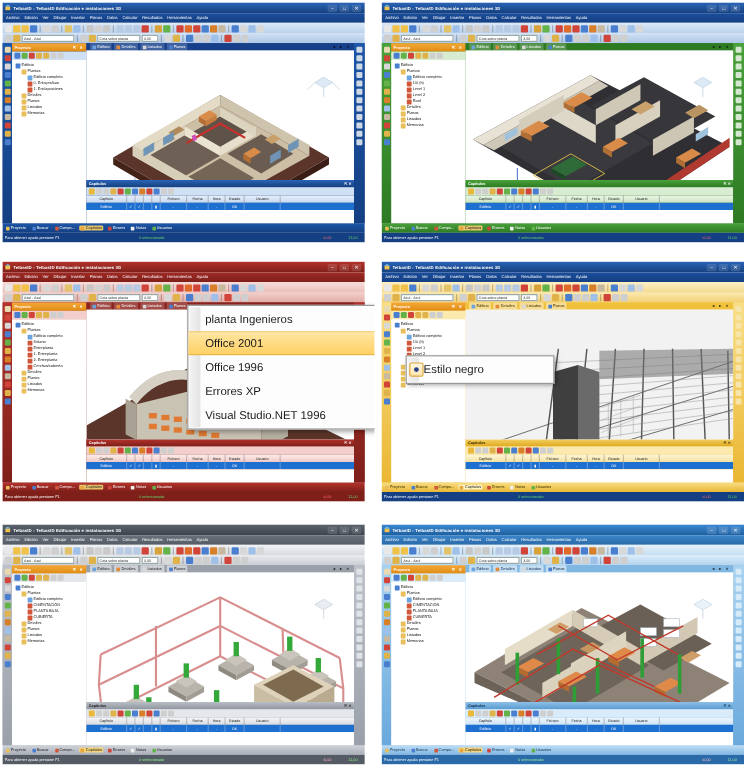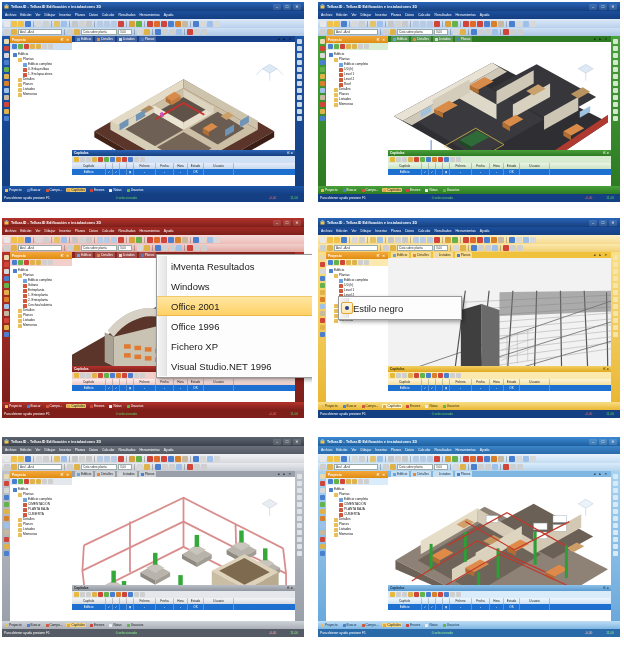--- a/index.html
+++ b/index.html
@@ -1262,36 +1262,32 @@
         <span class="st-left">Para obtener ayuda presione F1</span>
         <span class="st-mid" style="color:#63d36a">0 seleccionado</span>
         <span class="st-r1" style="color:#ff6b6b">-0,00</span>
         <span class="st-r2" style="color:#63d36a">11,00</span>
       </div>
     </div>
 
     <div class="ctxmenu" style="left:156px;top:38px;width:180px;">
       <div class="gutter"></div>
       <div class="mi">
-        <span>iMventa Resultados</span>
-
-      </div>
-      <div class="mi">
-        <span>Windows</span>
+        <span>planta Ingenieros</span>
 
       </div>
       <div class="mi hl">
         <span>Office 2001</span>
 
       </div>
       <div class="mi">
         <span>Office 1996</span>
       </div>
       <div class="mi">
-        <span>Fichero XP</span>
+        <span>Errores XP</span>
       </div>
       <div class="mi">
         <span>Visual Studio.NET 1996</span>
       </div>
     </div>
   </div>
 
   <div class="cell">
     <div class="win t-gold" style="left:6px;top:2px;width:302px;height:200px;">
       <div class="titlebar">

